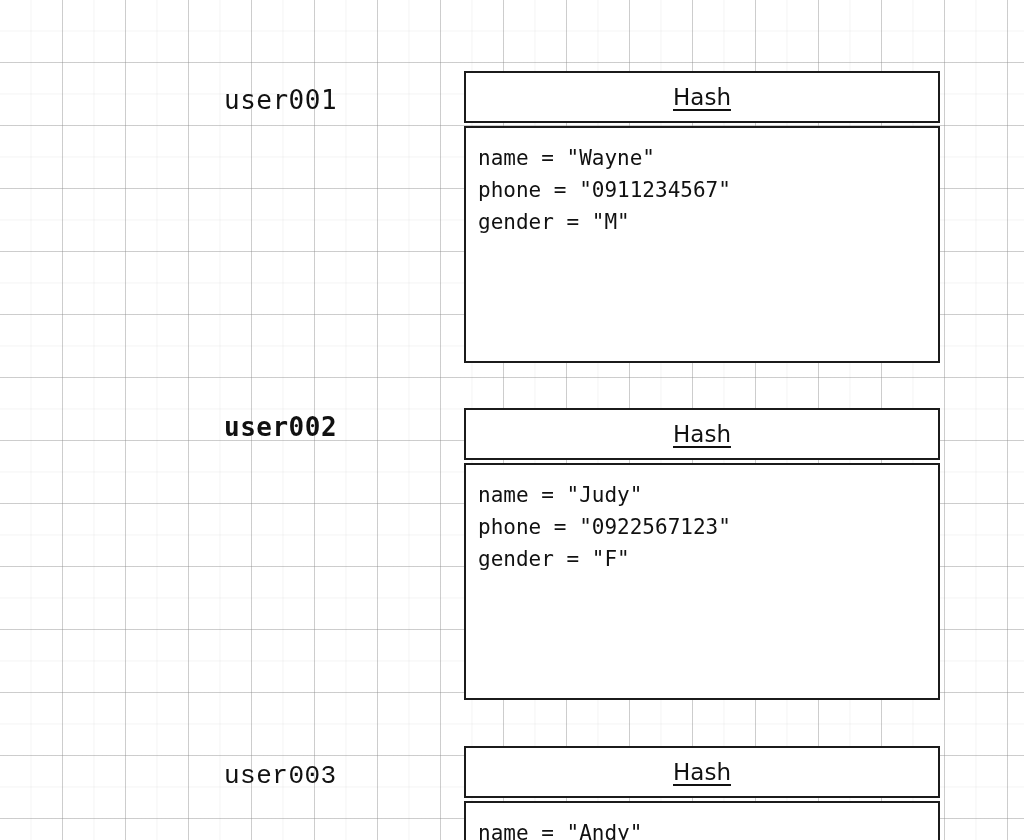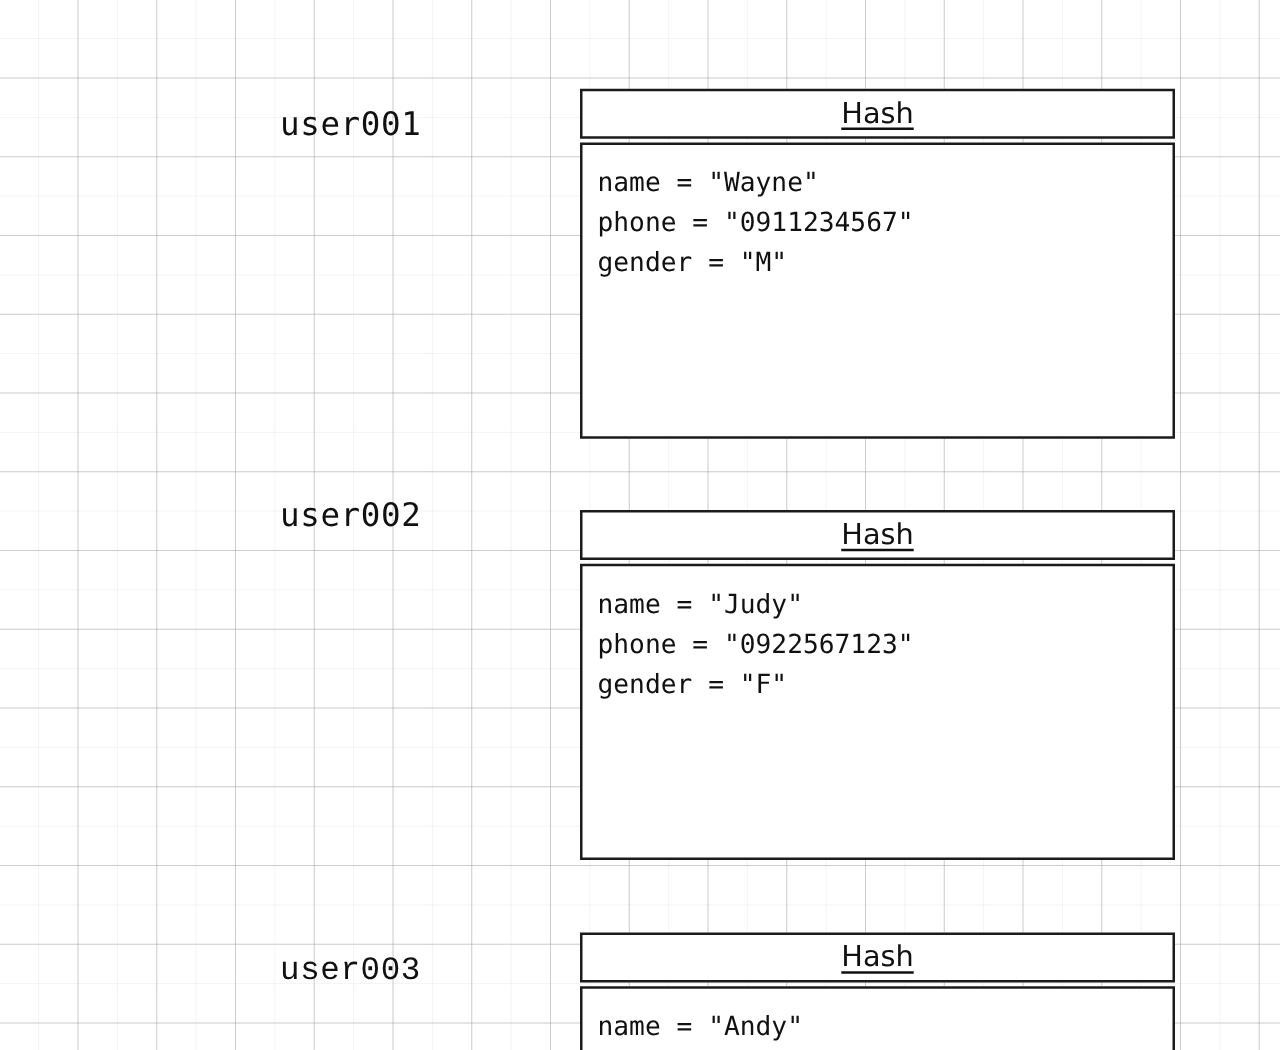--- a/index.html
+++ b/index.html
@@ -45,21 +45,21 @@
 
   
   .entity {
     position: absolute;
     left: 464px;
     width: 476px;
   }
 
   .entity-header {
     box-sizing: border-box;
-    height: 40px;
+    height: 52px;
     border: 2.5px solid #1b1b1b;
     background: #ffffff;
     display: flex;
     align-items: center;
     justify-content: center;
   }
 
   .entity-title {
     font-family: "DejaVu Sans", "Liberation Sans", sans-serif;
     font-size: 23px;
@@ -99,21 +99,21 @@
     <div class="entity-header">
       <span class="entity-title">Hash</span>
     </div>
     <div class="entity-body" style="height:237px;">
       <div class="entity-field">name = "Wayne"</div>
       <div class="entity-field">phone = "0911234567"</div>
       <div class="entity-field">gender = "M"</div>
     </div>
   </div>
 
-  <div class="row-label" style="top:398px;">user002</div>
+  <div class="row-label" style="top:412px;font-weight:bold;">user002</div>
 
   <div class="entity" style="top:408px;">
     <div class="entity-header">
       <span class="entity-title">Hash</span>
     </div>
     <div class="entity-body" style="height:237px;">
       <div class="entity-field">name = "Judy"</div>
       <div class="entity-field">phone = "0922567123"</div>
       <div class="entity-field">gender = "F"</div>
     </div>

